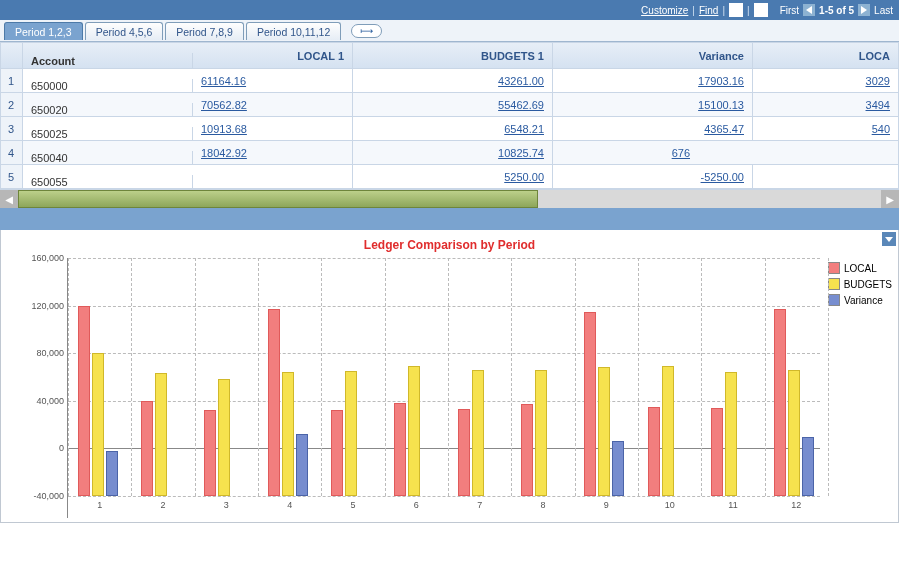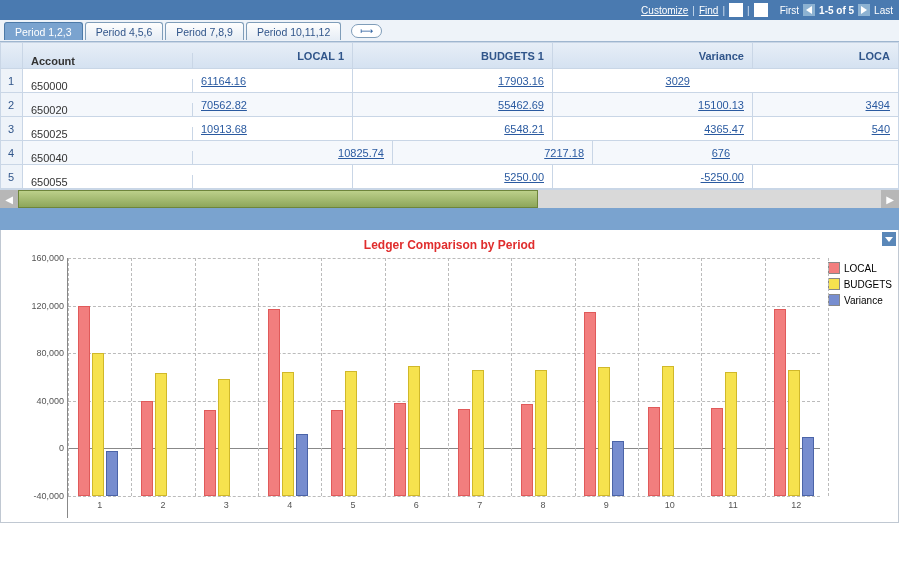--- a/index.html
+++ b/index.html
@@ -202,20 +202,23 @@
     <div class="cell col-var">Variance</div>
     <div class="cell col-loc2" style="border-right:none">LOCA</div>
   </div>
   <div id="grid-rows">
       <div class="grid-row">
         <div class="cell col-num">1</div>
         <div class="cell col-acct">650000</div>
         <div class="cell col-local">
           <span class="linknum">61164.16</span>
         </div>
+        <div class="cell col-budg">
+          <span class="linknum">43261.00</span>
+        </div>
         <div class="cell col-var">
           <span class="linknum">17903.16</span>
         </div>
         <div class="cell col-loc2" style="border-right:none">
           <span class="linknum">3029</span>
         </div>
       </div>
       <div class="grid-row">
         <div class="cell col-num">2</div>
         <div class="cell col-acct">650020</div>
@@ -244,25 +247,25 @@
         <div class="cell col-var">
           <span class="linknum">4365.47</span>
         </div>
         <div class="cell col-loc2" style="border-right:none">
           <span class="linknum">540</span>
         </div>
       </div>
       <div class="grid-row">
         <div class="cell col-num">4</div>
         <div class="cell col-acct">650040</div>
+        <div class="cell col-local">
+          <span class="linknum">18042.92</span>
+        </div>
         <div class="cell col-budg">
           <span class="linknum">10825.74</span>
-        </div>
-        <div class="cell col-var">
-          <span class="linknum">7217.18</span>
         </div>
         <div class="cell col-loc2" style="border-right:none">
           <span class="linknum">676</span>
         </div>
       </div>
       <div class="grid-row">
         <div class="cell col-num">5</div>
         <div class="cell col-acct">650055</div>
         <div class="cell col-local"></div>
         <div class="cell col-budg">

